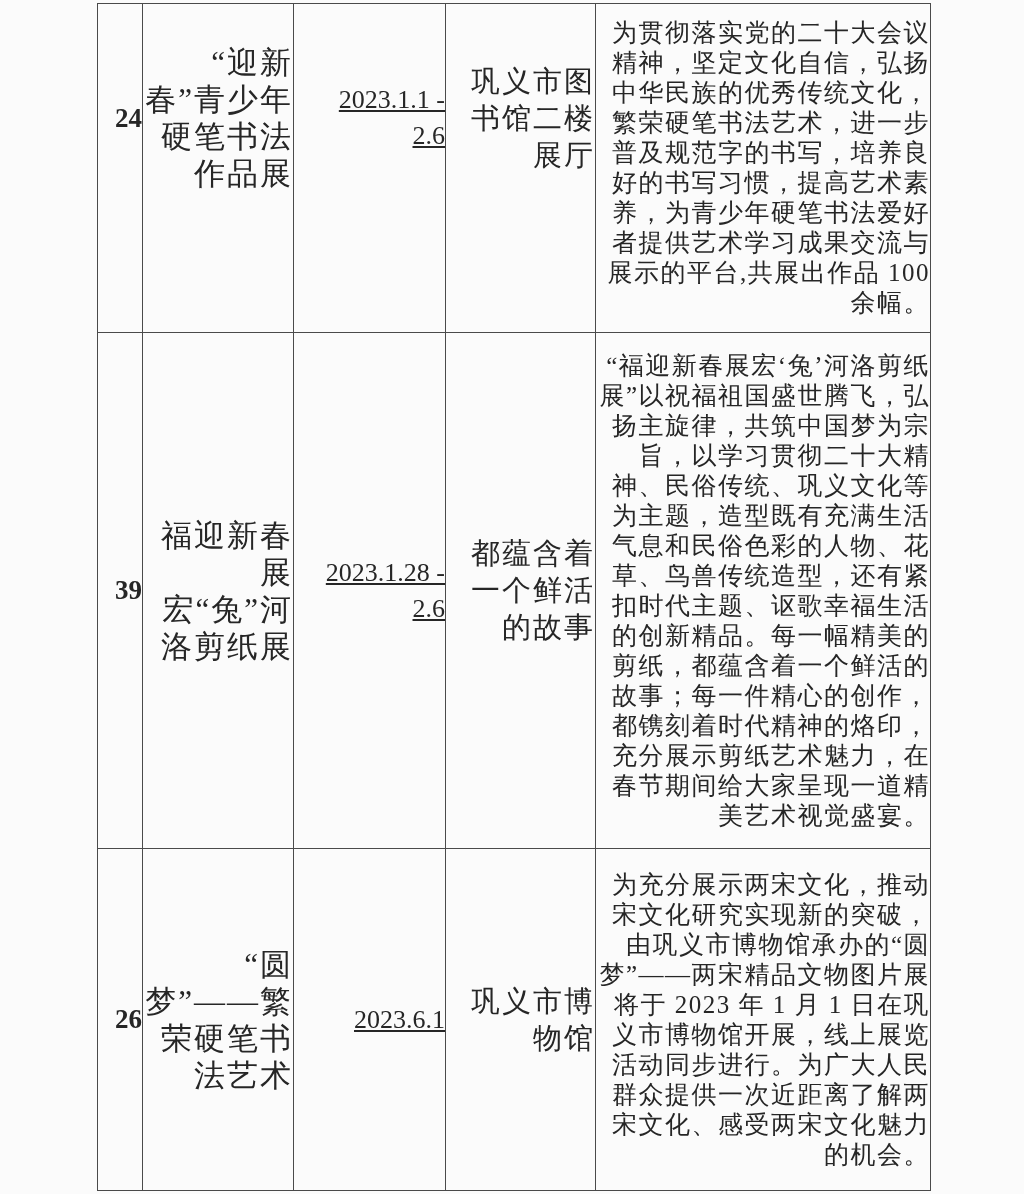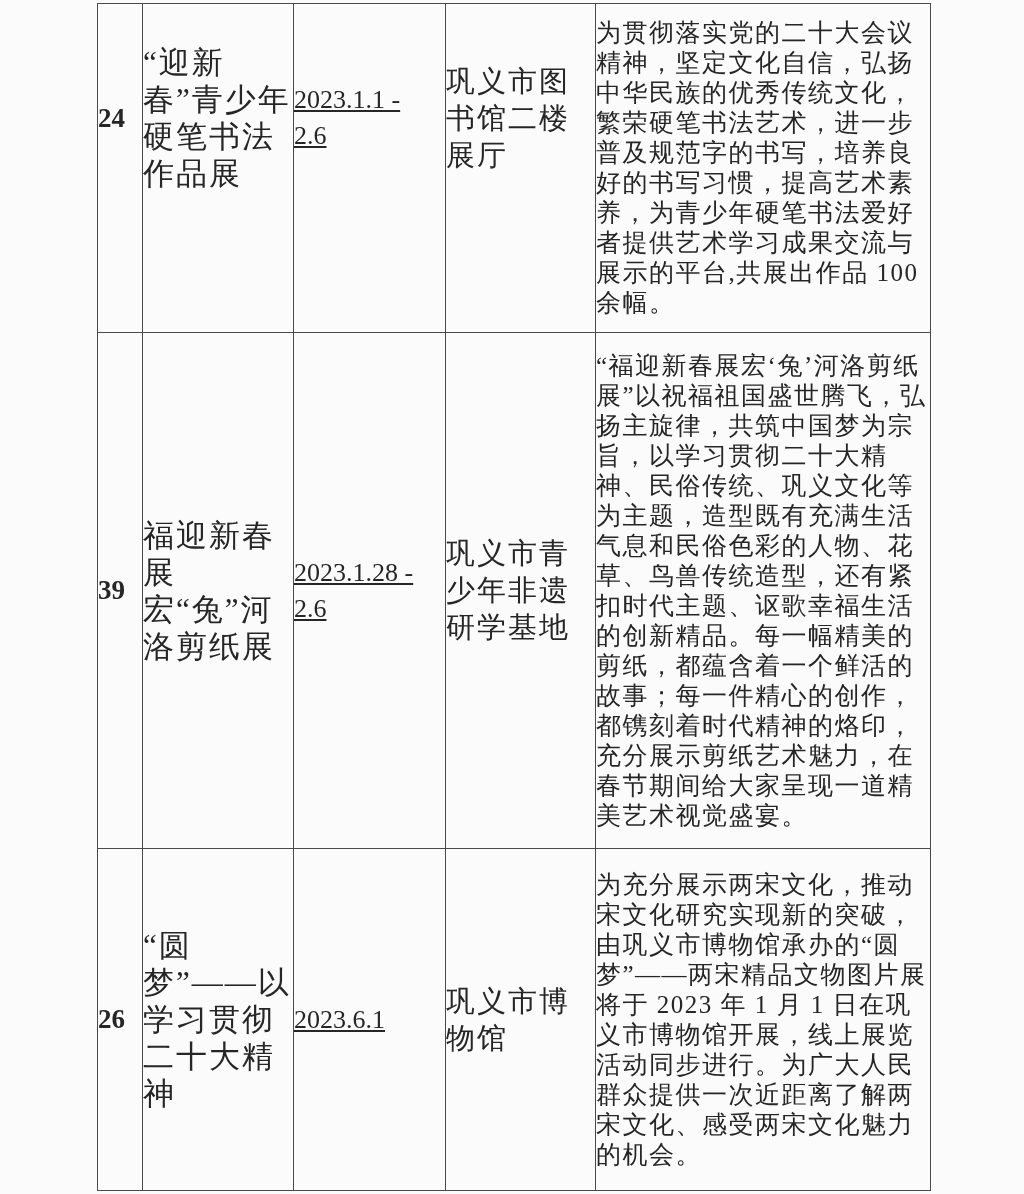--- a/index.html
+++ b/index.html
@@ -23,21 +23,21 @@
     position: absolute;
     left: 97px;
     top: 3px;
     width: 833px;
     border-collapse: collapse;
     table-layout: fixed;
   }
   table.exh td {
     border: 1px solid #4a4a4a;
     vertical-align: middle;
-    text-align: left;
+    text-align: right;
     padding: 0;
     overflow: hidden;
   }
   col.c-seq   { width: 45px; }
   col.c-name  { width: 151px; }
   col.c-date  { width: 152px; }
   col.c-venue { width: 150px; }
   col.c-desc  { width: 335px; }
   tr.r24 { height: 329px; }
   tr.r25 { height: 516px; }
@@ -96,25 +96,25 @@
         <td class="date lift">2023.1.1 -
 2.6</td>
         <td class="venue lift">巩义市图书馆二楼展厅</td>
         <td class="desc">为贯彻落实党的二十大会议精神，坚定文化自信，弘扬中华民族的优秀传统文化，繁荣硬笔书法艺术，进一步普及规范字的书写，培养良好的书写习惯，提高艺术素养，为青少年硬笔书法爱好者提供艺术学习成果交流与展示的平台,共展出作品 100 余幅。</td>
       </tr>
       <tr class="r25">
         <td class="seq">39</td>
         <td class="name">福迎新春展宏“兔”河洛剪纸展</td>
         <td class="date">2023.1.28 -
 2.6</td>
-        <td class="venue">巩义市青少年非遗研学基地</td>
+        <td class="venue">都蕴含着一个鲜活的故事</td>
         <td class="desc">“福迎新春展宏‘兔’河洛剪纸展”以祝福祖国盛世腾飞，弘扬主旋律，共筑中国梦为宗旨，以学习贯彻二十大精神、民俗传统、巩义文化等为主题，造型既有充满生活气息和民俗色彩的人物、花草、鸟兽传统造型，还有紧扣时代主题、讴歌幸福生活的创新精品。每一幅精美的剪纸，都蕴含着一个鲜活的故事；每一件精心的创作，都镌刻着时代精神的烙印，充分展示剪纸艺术魅力，在春节期间给大家呈现一道精美艺术视觉盛宴。</td>
       </tr>
       <tr class="r26">
         <td class="seq">26</td>
-        <td class="name">“圆梦”——以学习贯彻二十大精神</td>
+        <td class="name">“圆梦”——繁荣硬笔书法艺术</td>
         <td class="date">2023.6.1</td>
         <td class="venue">巩义市博物馆</td>
         <td class="desc">为充分展示两宋文化，推动宋文化研究实现新的突破，由巩义市博物馆承办的“圆梦”——两宋精品文物图片展将于 2023 年 1 月 1 日在巩义市博物馆开展，线上展览活动同步进行。为广大人民群众提供一次近距离了解两宋文化、感受两宋文化魅力的机会。</td>
       </tr>
     </tbody>
   </table>
 </div>
 
 </body></html>

